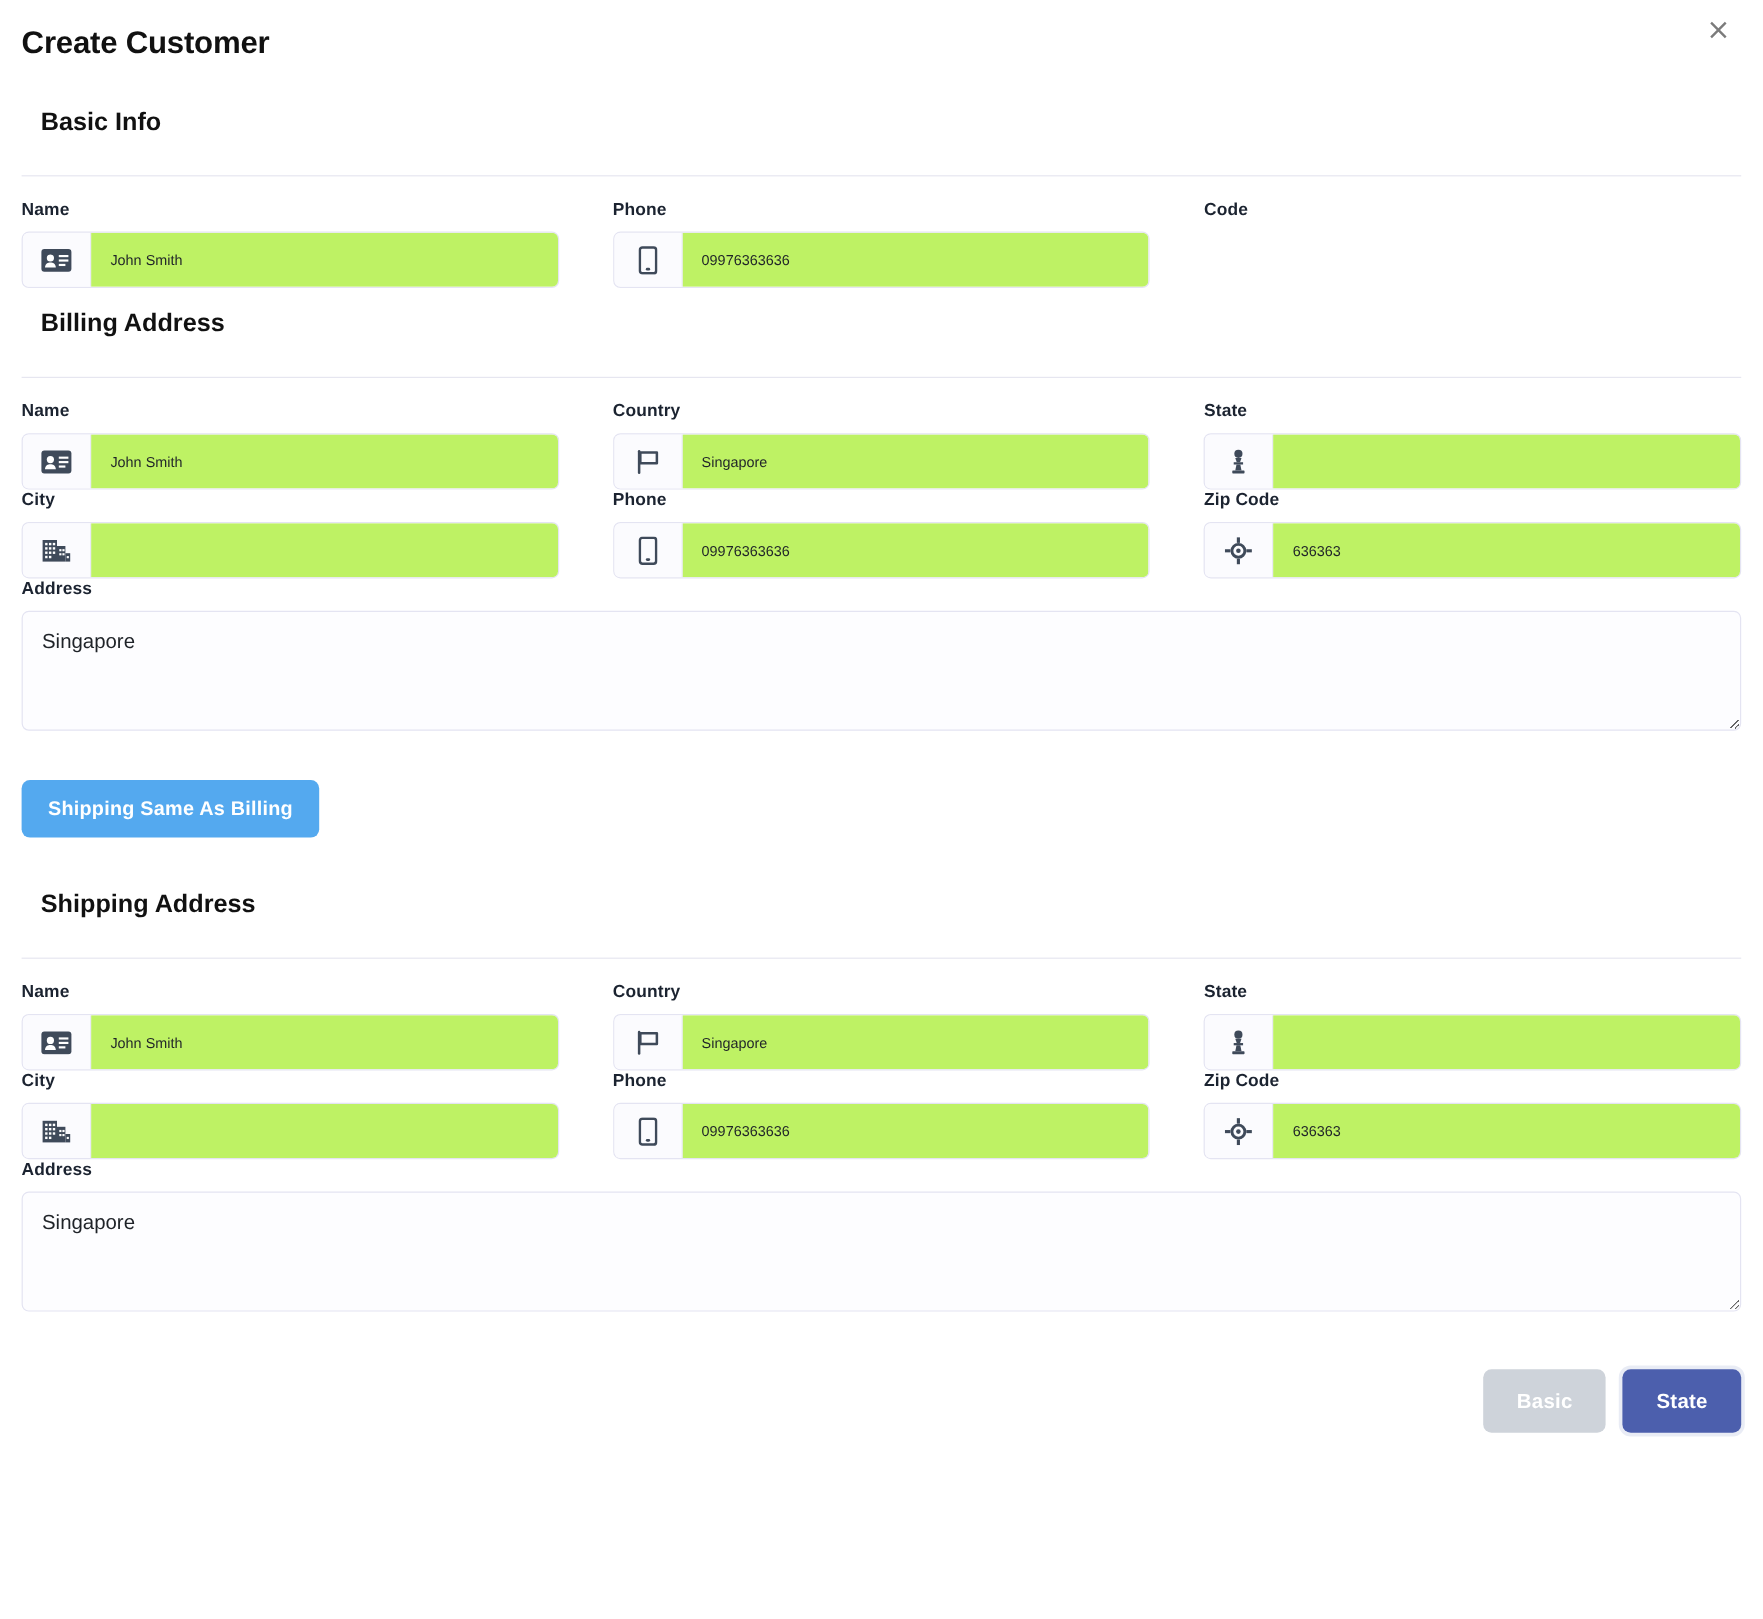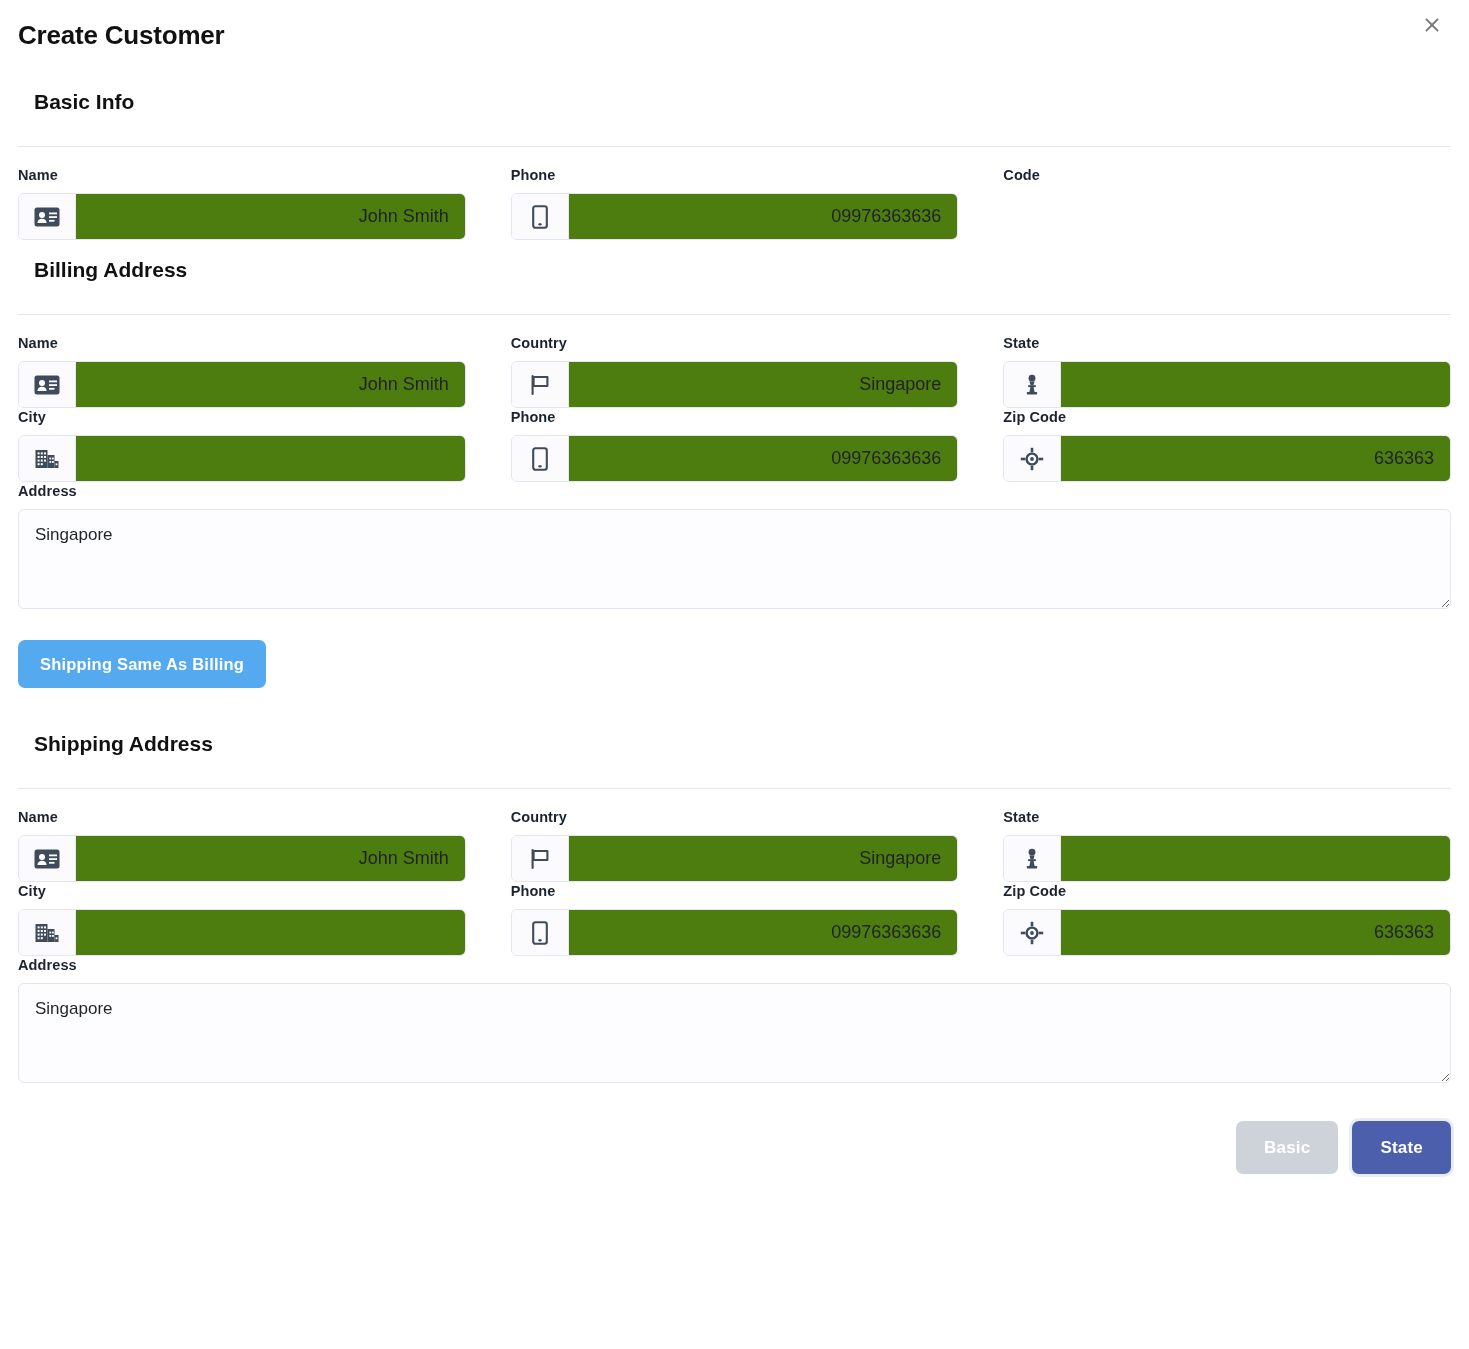--- a/index.html
+++ b/index.html
@@ -104,32 +104,31 @@
     align-items: center;
     justify-content: center;
     background: #fbfbfe;
     border-right: 1px solid #e9e9f4;
   }
   .input-addon svg { display: block; }
   .input-control {
     flex: 1 1 auto;
     border: none;
     outline: none;
-    background: #4d7c0f;
+    background: #bef264;
     font-family: "Liberation Sans", sans-serif;
-    font-size: 18px;
+    font-size: 12px;
     color: #1f2328;
     padding: 0 16px;
     min-width: 0;
-    text-align: right;
   }
   .input-control::placeholder { color: #b9bec7; }
 
   
-  .textarea-wrap { margin-bottom: 6px; }
+  .textarea-wrap { margin-bottom: 16px; }
   .address-textarea {
     display: block;
     width: 100%;
     height: 100px;
     border: 1px solid #e4e4f2;
     border-radius: 6px;
     background: #fdfdff;
     font-family: "Liberation Sans", sans-serif;
     font-size: 17px;
     color: #1f2328;

